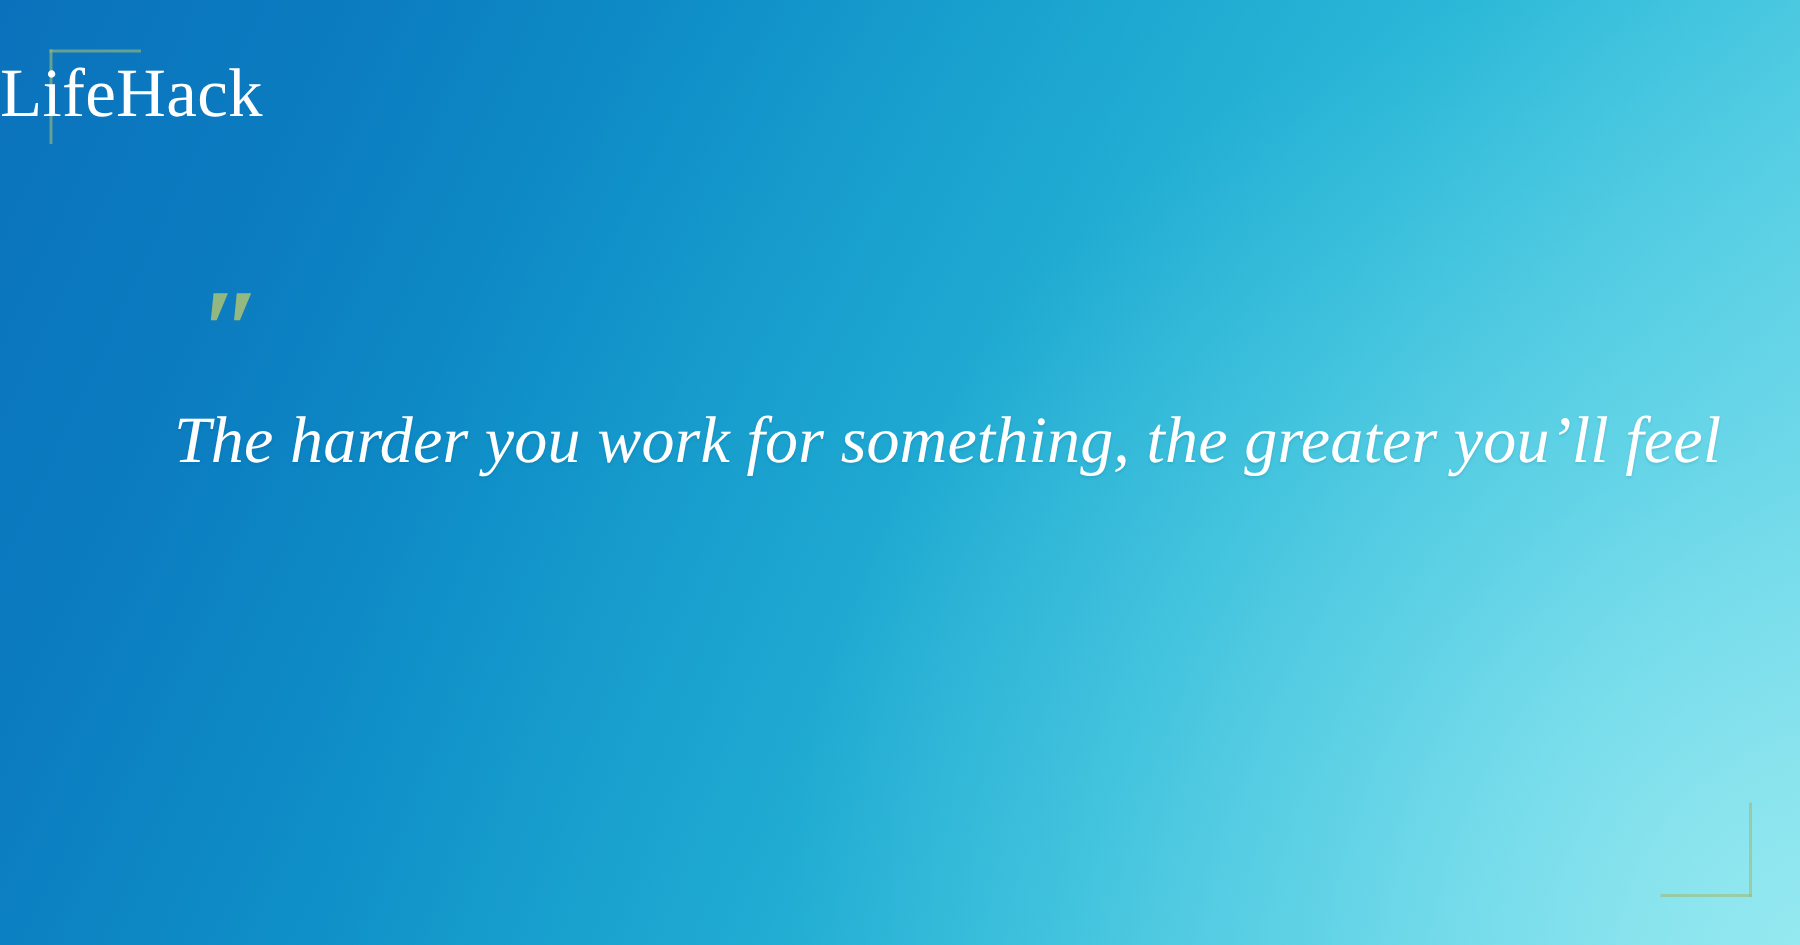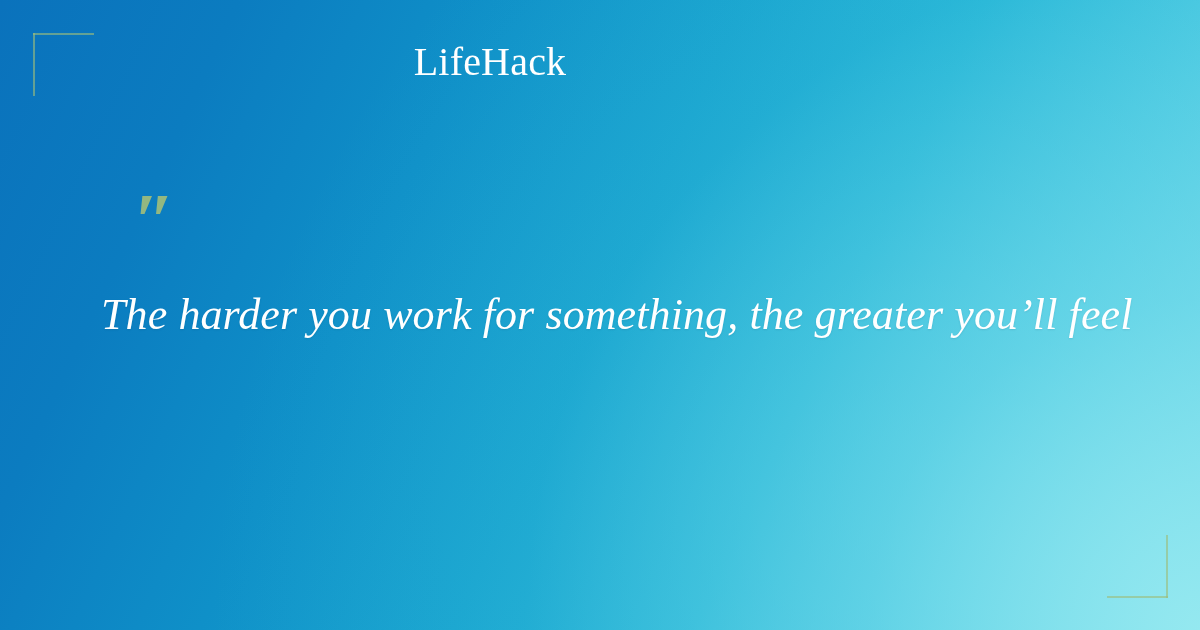--- a/index.html
+++ b/index.html
@@ -59,23 +59,23 @@
   #bracket-bottom-right { left: 1107px; top: 535px; width: 61px; height: 63px; }
   #bracket-bottom-right .edge-h { bottom: 0; }
   #bracket-bottom-right .edge-v { right: 0; }
 
   
   #brand-logo {
     position: absolute;
     top: 39px;
     left: 0;
     width: 980px;
-    text-align: center;
+    text-align: left;
     font-family: "Liberation Serif", serif;
-    font-size: 40px;
+    font-size: 46px;
     line-height: 46px;
     font-weight: 400;
     letter-spacing: 0.2px;
     color: #ffffff;
     white-space: nowrap;
   }
 
   
   #quote-block {
     position: absolute;
@@ -93,32 +93,31 @@
     font-weight: 700;
     font-size: 76px;
     line-height: 76px;
     color: #9fbd7c;
     opacity: 0.92;
     user-select: none;
   }
 
   #quote-text {
     position: absolute;
-    left: 1px;
+    left: 16px;
     top: 78px;
     width: 1000px;
     text-align: left;
     font-family: "Liberation Serif", serif;
     font-style: italic;
     font-size: 44px;
     line-height: 52px;
     color: #ffffff;
     letter-spacing: 0.1px;
     text-shadow: 0 1px 2px rgba(0, 60, 90, 0.12);
-    margin-top: 21px;
   }
   #quote-text .quote-line { display: block; white-space: nowrap; }
 </style>
 </head>
 <body>
 
 <div id="quote-card">
 
   <div class="corner-bracket" id="bracket-top-left">
     <span class="edge-h"></span>

